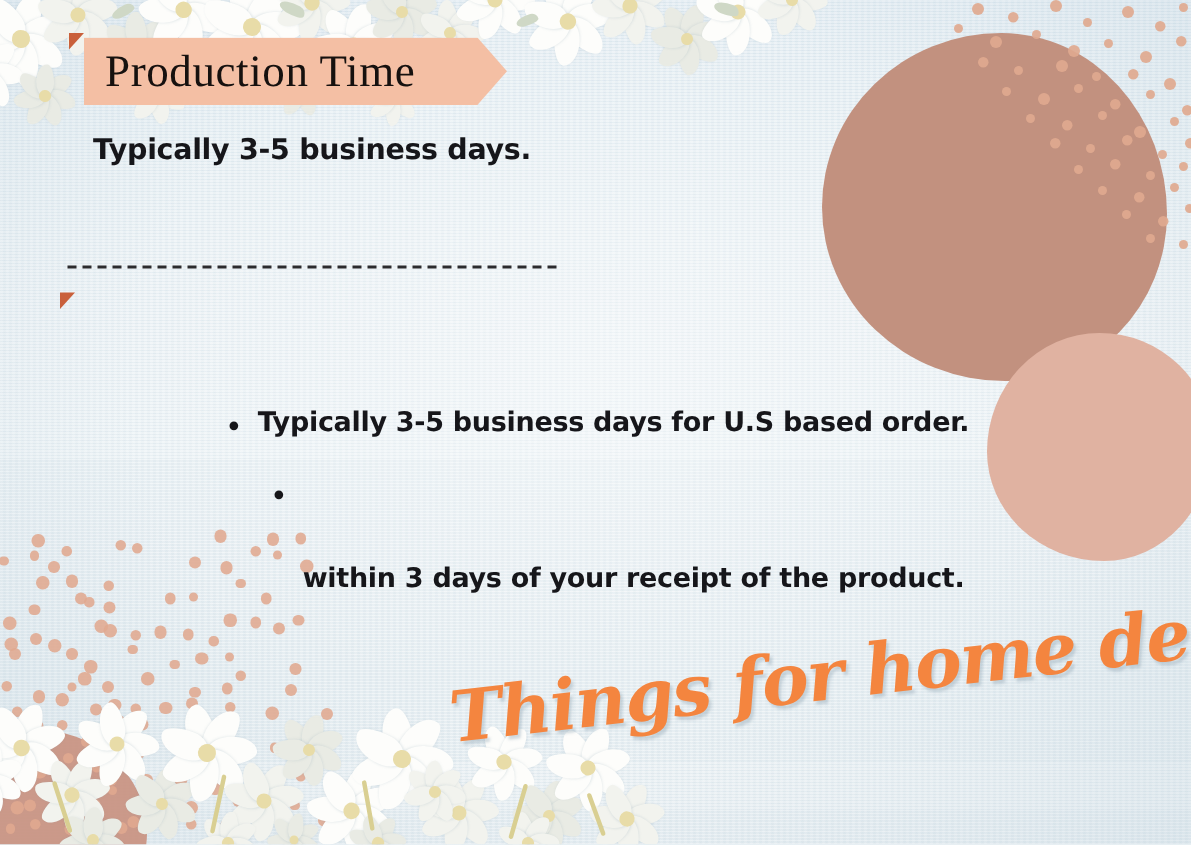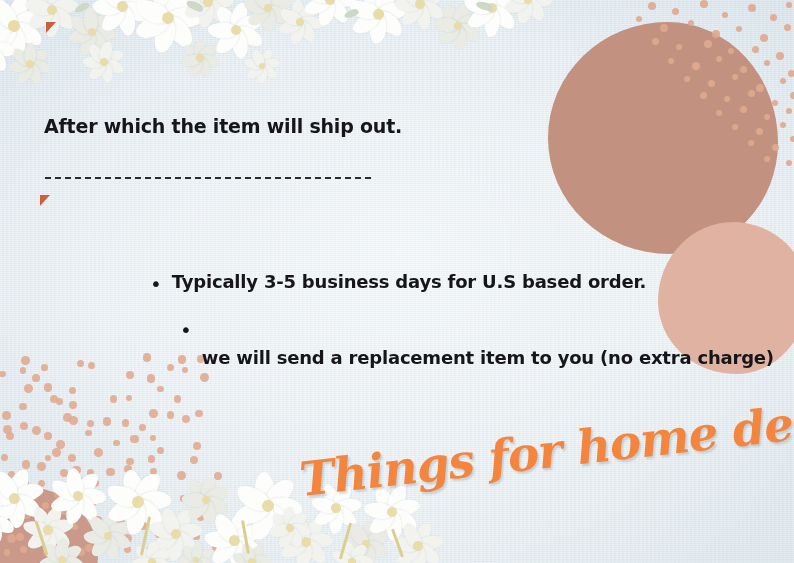--- a/index.html
+++ b/index.html
@@ -745,35 +745,39 @@
       <div class="stem" style="left: 144px; top: 516px; width: 3px; height: 40px; transform: rotate(12deg);"></div>
       <div class="stem" style="left: 244px; top: 520px; width: 3px; height: 34px; transform: rotate(-10deg);"></div>
       <div class="stem" style="left: 344px; top: 522px; width: 3px; height: 38px; transform: rotate(16deg);"></div>
       <div class="stem" style="left: 396px; top: 528px; width: 3px; height: 30px; transform: rotate(-20deg);"></div>
     </div>
 
   <div class="texture"></div>
   <div class="vignette"></div>
 
   <div class="fold" id="fold-production"></div>
-
-  <div class="body-text" id="prod-line2">After which the item will ship out.</div>
+  <div class="banner" id="banner-production">
+    <span class="banner-title">Production Time</span>
+  </div>
+
+  <div class="body-text" id="prod-line1">Typically 3-5 business days.</div>
 
   <div id="divider"></div>
 
   <div class="fold" id="fold-shipping"></div>
 
   <div class="bullet-row" id="bullet-1">
     <span class="bullet-dot">•</span>
     <span class="bullet-body">Typically 3-5 business days for U.S based order.</span>
   </div>
 
   <div class="bullet-row" id="bullet-2">
     <span class="bullet-dot">•</span>
     <span class="bullet-body">
       <br>
-      <span>we will send a replacement item to you (no extra charge)</span><br>
+      <br>
+      <span>within 3 days of your receipt of the product.</span>
     </span>
   </div>
 
   <div id="signature">Things for home design</div>
 
 </div>
 
 </body></html>

